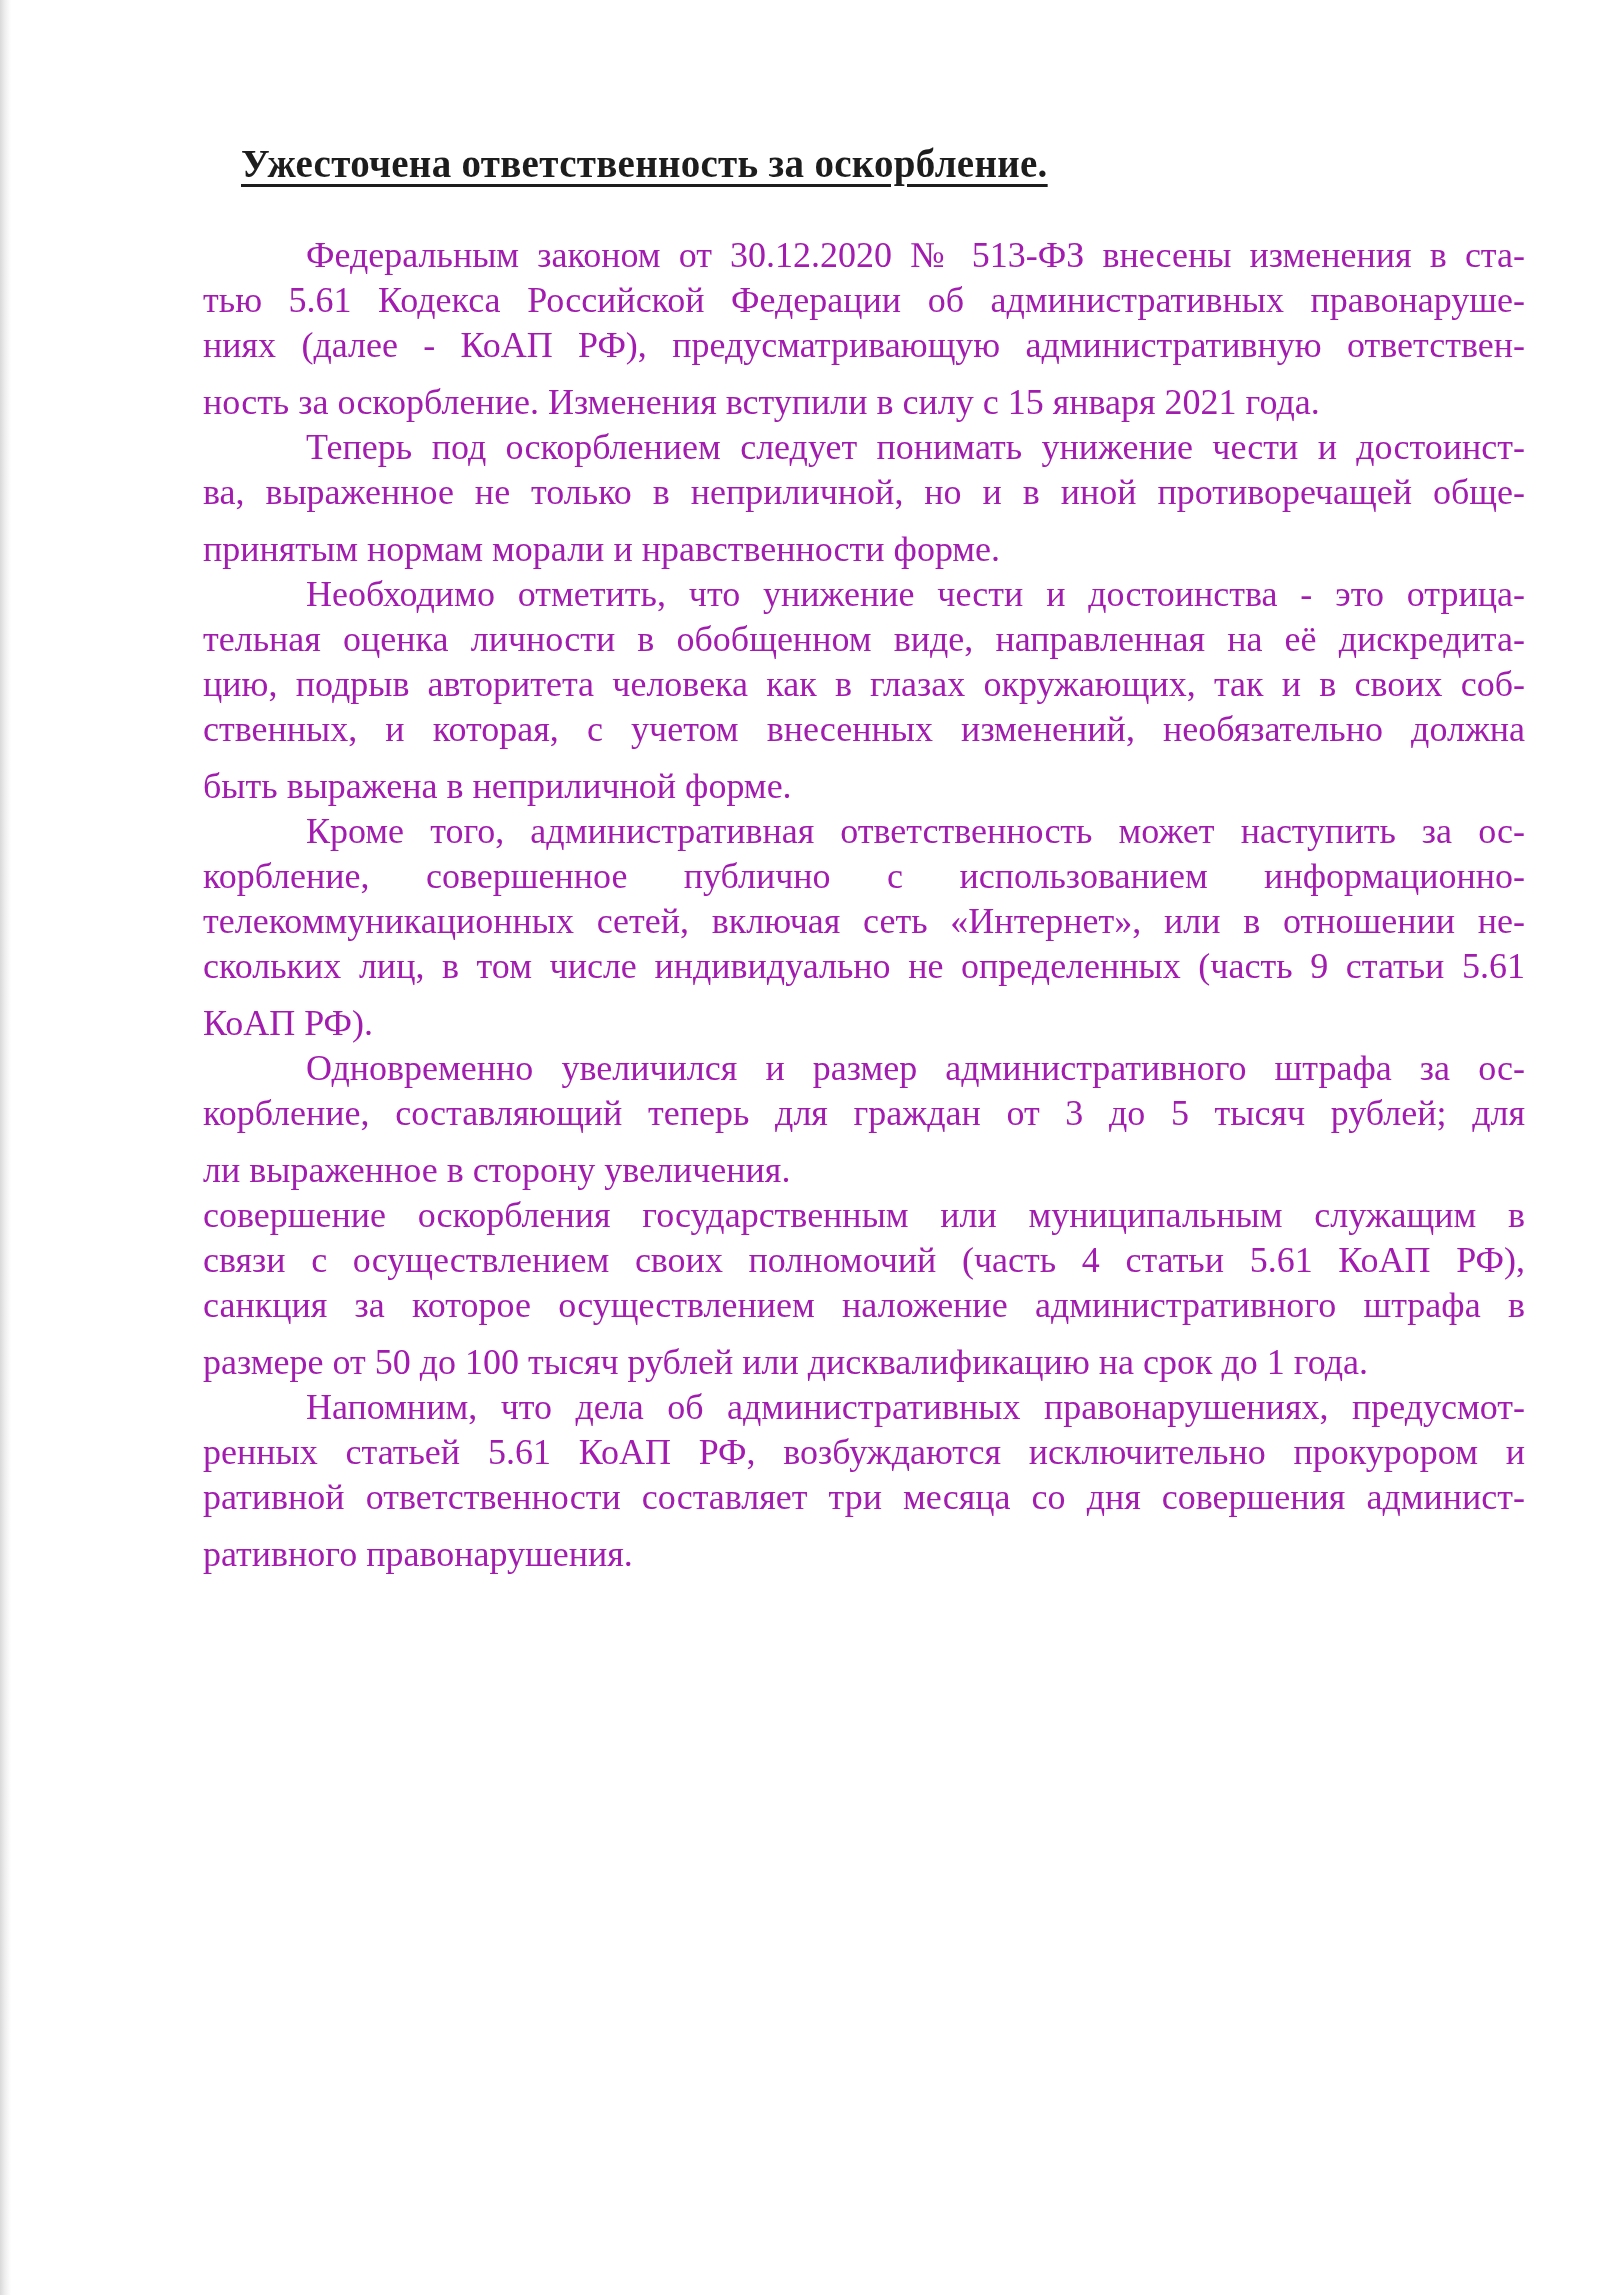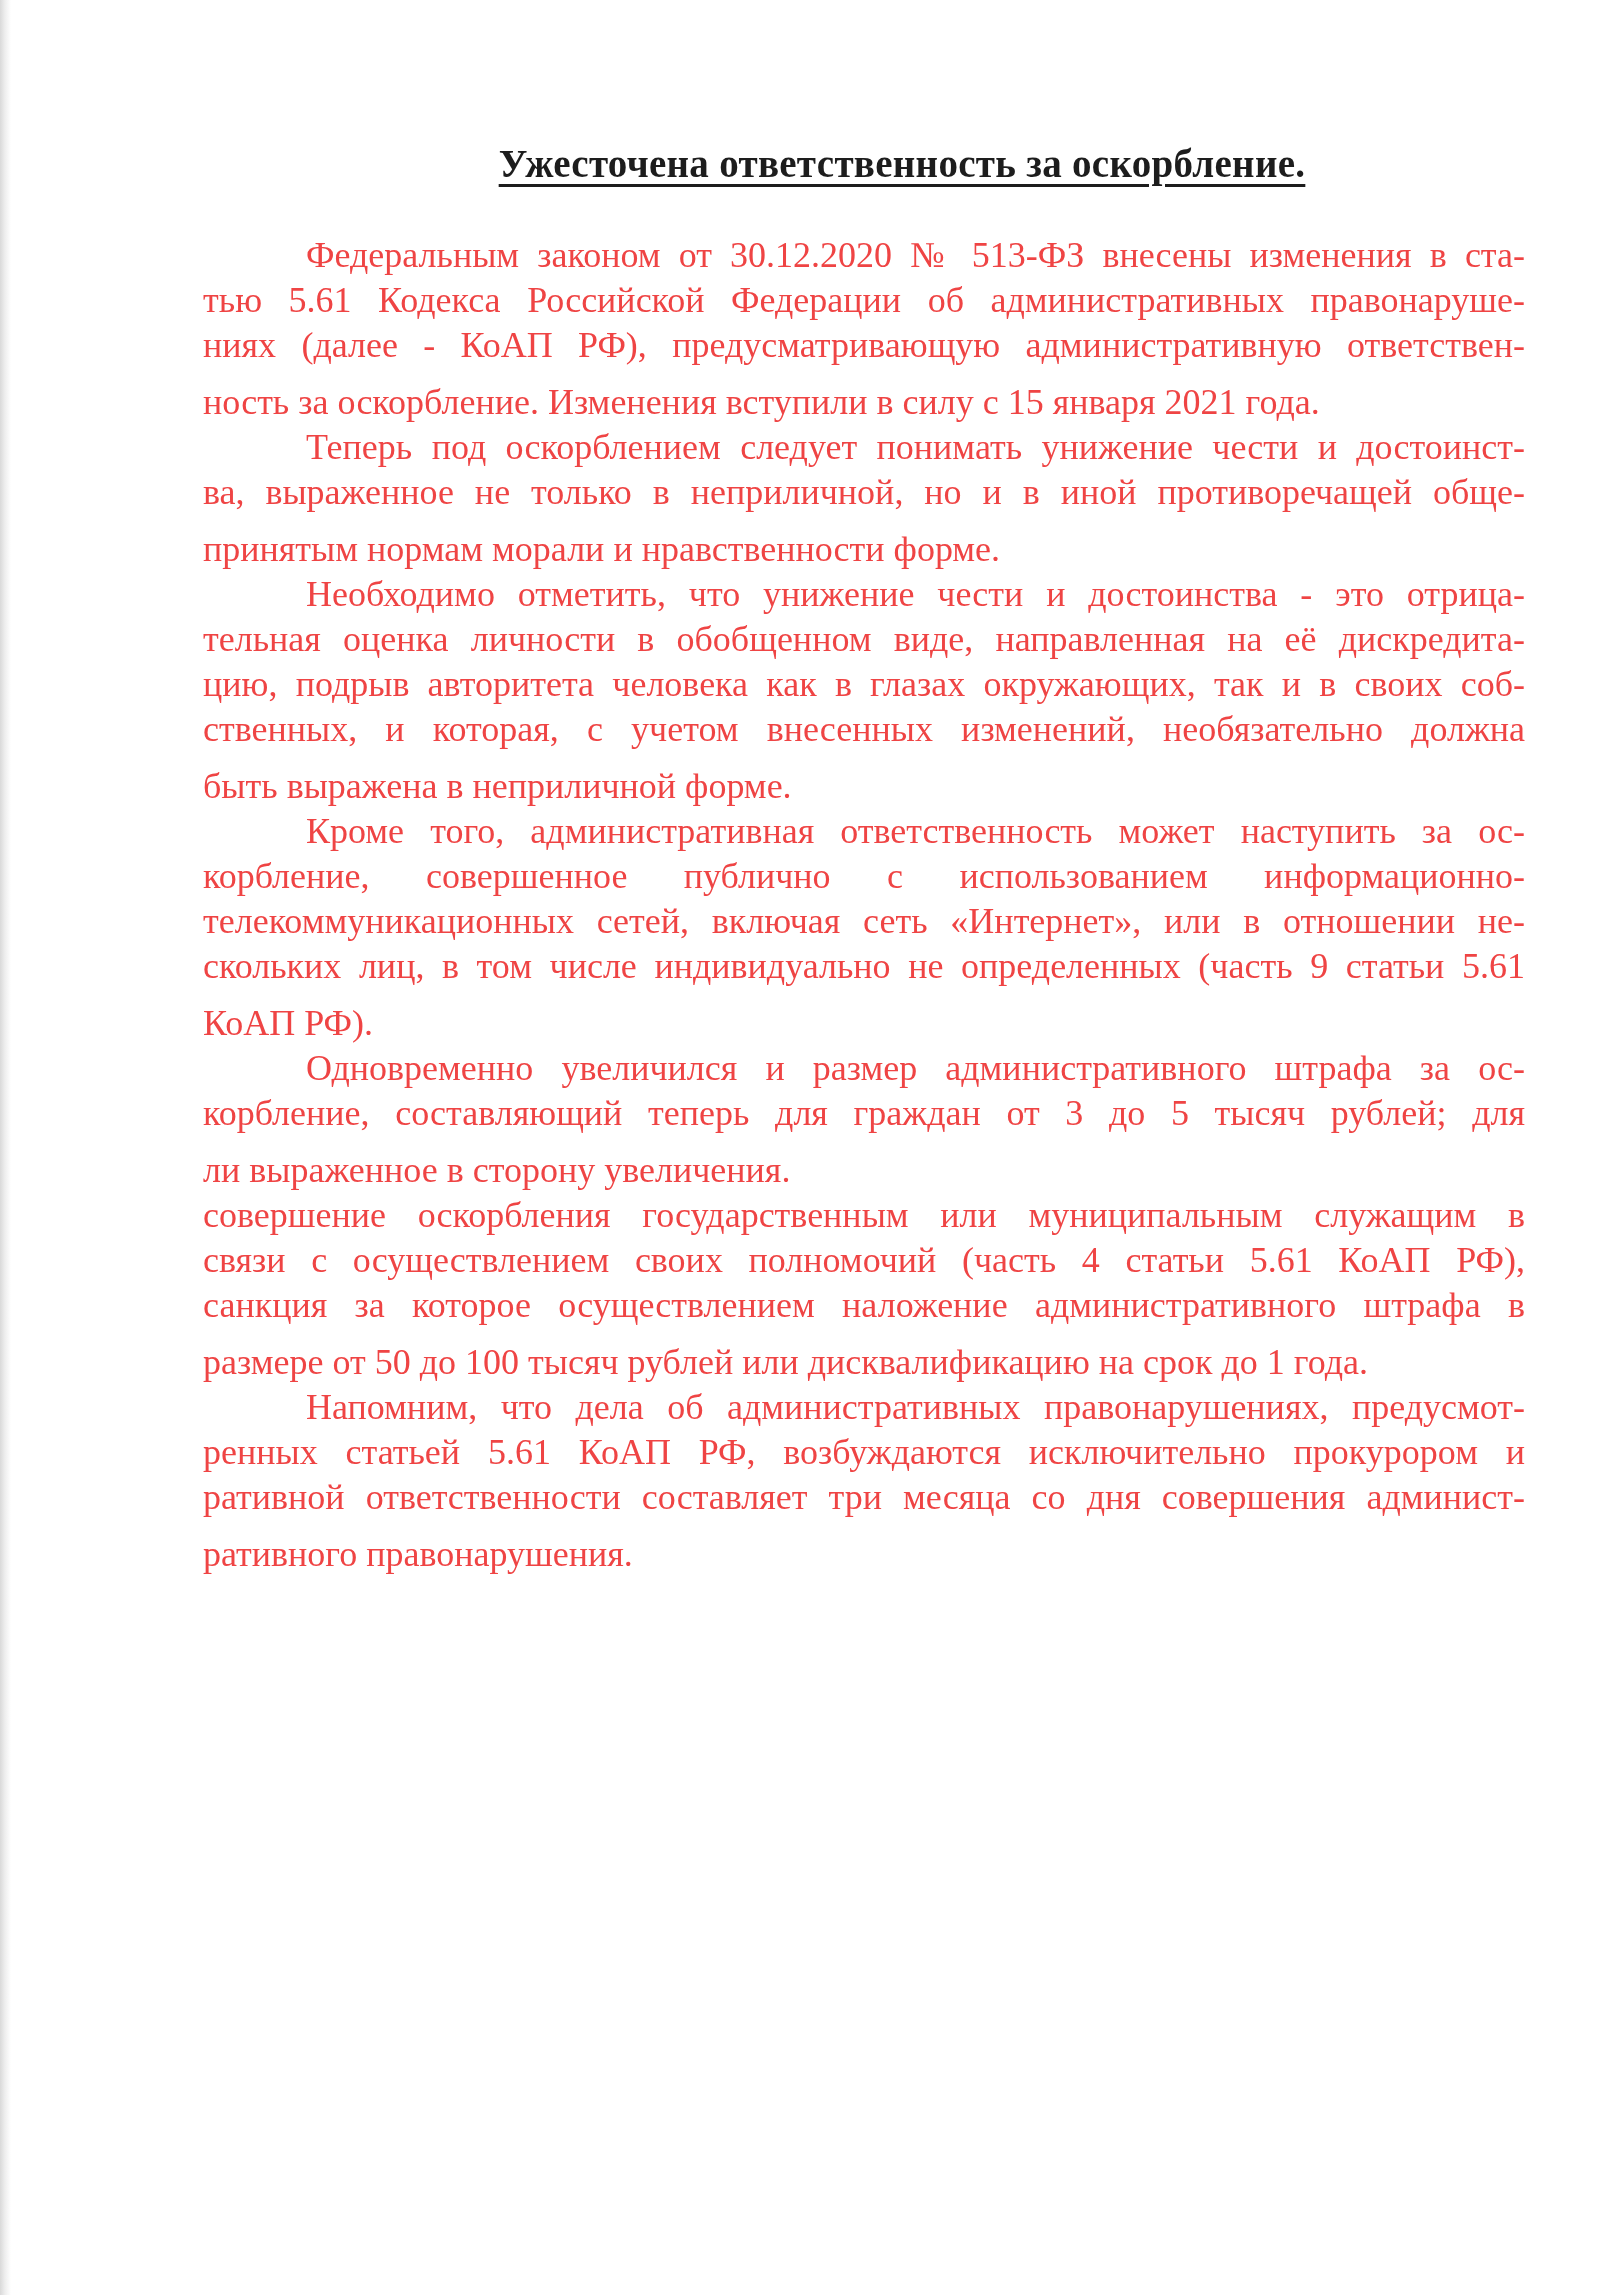--- a/index.html
+++ b/index.html
@@ -22,21 +22,20 @@
     top: 0;
     width: 10.5px;
     height: 100%;
     background: linear-gradient(to right, #d9d9d9 0%, #eeeeee 45%, #ffffff 100%);
   }
   .doc-title {
     position: absolute;
     top: 141px;
     left: 203px;
     width: 1322px;
-    text-align: center;
     transform: translateX(38px);
     font-size: 39px;
     font-weight: bold;
     color: #1d1d1d;
     letter-spacing: 0.3px;
   }
   .doc-title .underlined {
     text-decoration: underline;
     text-decoration-thickness: 2.6px;
     text-underline-offset: 7.2px;
@@ -72,21 +71,21 @@
 </head>
 <body>
 
 <div class="page" style="background: rgb(255, 255, 255);">
   <div class="scan-edge-left"></div>
 
   <div class="doc-title" style="color: rgb(29, 29, 29);">
     <span class="underlined">Ужесточена ответственность за оскорбление.</span>
   </div>
 
-  <div class="body-text" id="paragraphs" style="color: #ef4444;">
+  <div class="body-text" id="paragraphs" style="color: #a21caf;">
       <div class="paragraph">
         <div class="line first">Федеральным законом от 30.12.2020 № 513-ФЗ внесены изменения в ста-</div>
         <div class="line">тью 5.61 Кодекса Российской Федерации об административных правонаруше-</div>
         <div class="line">ниях (далее - КоАП РФ), предусматривающую административную ответствен-</div>
         <div class="line last">ность за оскорбление. Изменения вступили в силу с 15 января 2021 года.</div>
       </div>
       <div class="paragraph">
         <div class="line first">Теперь под оскорблением следует понимать унижение чести и достоинст-</div>
         <div class="line">ва, выраженное не только в неприличной, но и в иной противоречащей обще-</div>
         <div class="line last">принятым нормам морали и нравственности форме.</div>

